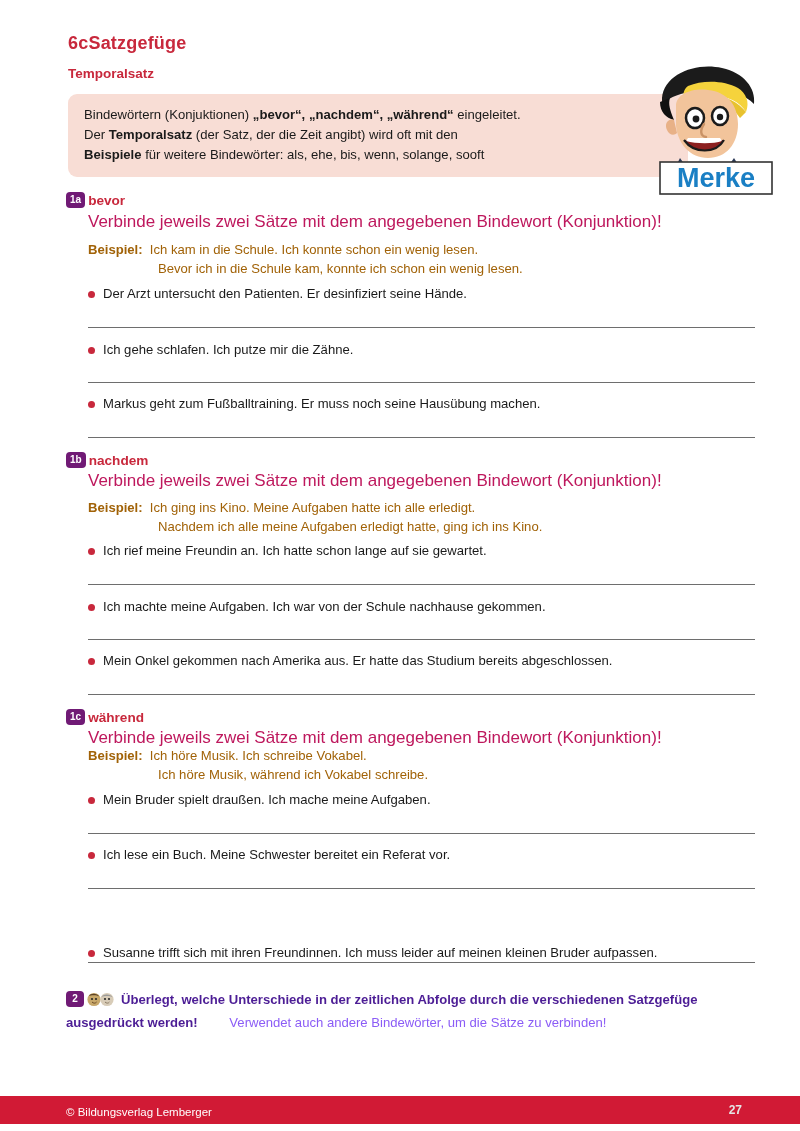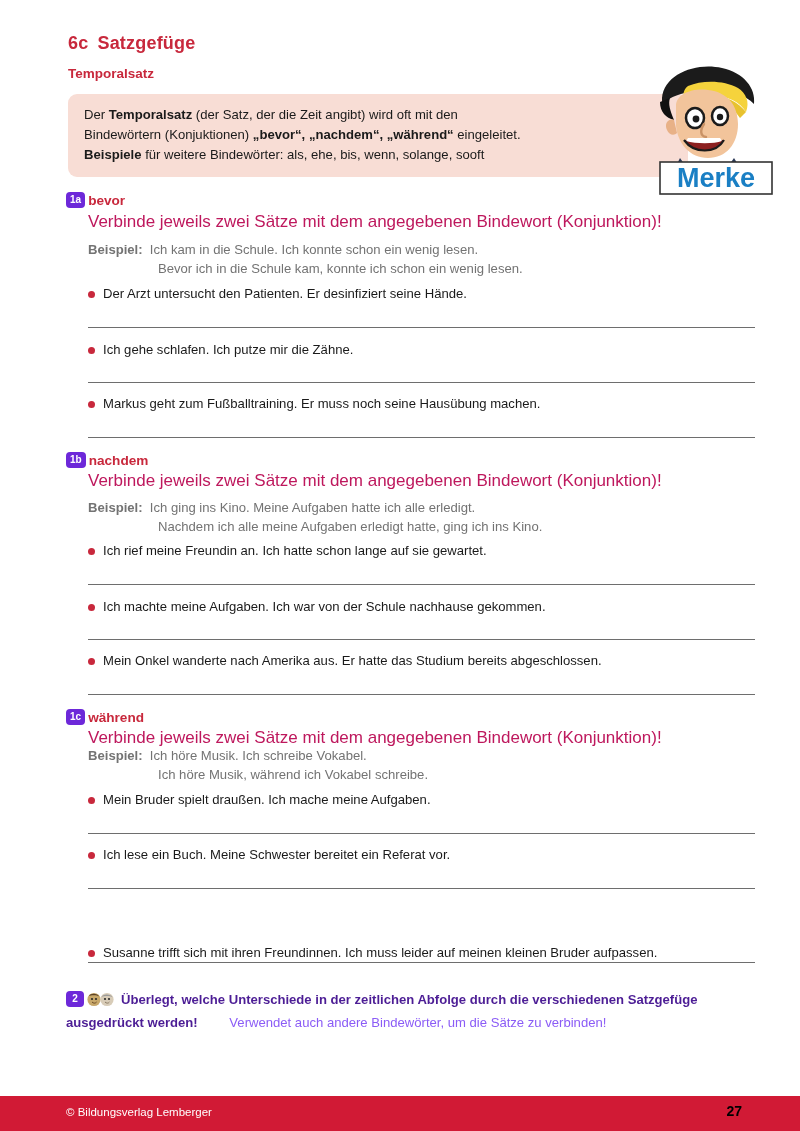--- a/index.html
+++ b/index.html
@@ -26,21 +26,21 @@
   
   .title-row {
     position: absolute;
     left: 68px;
     top: 33px;
     font-size: 18px;
     font-weight: bold;
     color: #C8283C;
     letter-spacing: .2px;
   }
-  .title-num { margin-right: 9px; }
+  .title-num { }
 
   .subtitle {
     position: absolute;
     left: 68px;
     top: 66px;
     font-size: 13.5px;
     font-weight: bold;
     color: #C8283C;
   }
 
@@ -66,21 +66,21 @@
     left: 640px;
     top: 58px;
     width: 140px;
     height: 140px;
   }
   .merke-svg { display: block; }
 
   
   .badge {
     display: inline-block;
-    background: #6d28d9;
+    background: #701a75;
     color: #ffffff;
     font-size: 10px;
     font-weight: bold;
     line-height: 1;
     padding: 3px 4px 3px 4px;
     border-radius: 4px;
     vertical-align: 2px;
     min-width: 10px;
     text-align: center;
   }
@@ -99,21 +99,21 @@
   .sec-instr {
     position: absolute;
     left: 88px;
     font-size: 17px;
     color: #be185d;
   }
   .sec-example {
     position: absolute;
     left: 88px;
     font-size: 13.1px;
-    color: #737373;
+    color: #a16207;
     line-height: 1.45;
   }
   .sec-example .lbl { font-weight: bold; }
   .ex-l1 { display: block; }
   .ex-l2 { display: block; padding-left: 70px; }
 
   
   .item {
     position: absolute;
     left: 88px;
@@ -162,52 +162,52 @@
     font-weight: bold;
   }
   .ex2 .normal { color: #8b5cf6; margin-left: 28px; }
 
   
   .footer {
     position: absolute;
     left: 0;
     top: 1096px;
     width: 800px;
-    height: 35px;
+    height: 28px;
     background: #D11A35;
   }
   .footer-copy {
     position: absolute;
     left: 66px;
     top: 10px;
     font-size: 11.5px;
     color: #ffffff;
   }
   .footer-page {
     position: absolute;
     right: 58px;
     top: 7px;
-    font-size: 14px;
-    font-weight: bold;
-    color: #000000;
+    font-size: 12px;
+    font-weight: bold;
+    color: #e5e5e5;
   }
 </style>
 </head>
 <body>
 
 <div class="page">
 
   <div class="title-row">
     <span class="title-num">6c</span><span>Satzgefüge</span>
   </div>
   <div class="subtitle">Temporalsatz</div>
 
   <div class="infobox">
+    <div><span>Bindewörtern (Konjuktionen) </span><b>„bevor“, „nachdem“, „während“</b><span> eingeleitet.</span></div>
     <div><span>Der </span><b>Temporalsatz</b><span> (der Satz, der die Zeit angibt) wird oft mit den</span></div>
-    <div><span>Bindewörtern (Konjuktionen) </span><b>„bevor“, „nachdem“, „während“</b><span> eingeleitet.</span></div>
     <div><b>Beispiele</b><span> für weitere Bindewörter: als, ehe, bis, wenn, solange, sooft</span></div>
   </div>
 
   <div class="merke-wrap">
     <svg class="merke-svg" width="140" height="140" viewBox="0 0 140 140">
 
       <path d="M22 40 C24 16 56 4 82 10 C104 15 116 30 114 46 C104 36 86 30 66 32 C44 34 28 38 22 48 Z" fill="#1b1b1b"></path>
       <path d="M20 44 C20 54 26 60 34 62 C30 52 28 46 30 40 Z" fill="#101010"></path>
 
       <path d="M48 28 C62 22 84 22 98 30 C106 35 110 44 106 54 C100 44 88 38 74 38 C62 38 52 42 46 50 C42 42 42 32 48 28 Z" fill="#F5D33C"></path>
@@ -279,21 +279,21 @@
   <div class="answer-line" style="top:584px"></div>
 
   <div class="item" style="top:598px">
     <span class="dot"></span>
     <span class="txt">Ich machte meine Aufgaben. Ich war von der Schule nachhause gekommen.</span>
   </div>
   <div class="answer-line" style="top:639px"></div>
 
   <div class="item" style="top:652px">
     <span class="dot"></span>
-    <span class="txt">Mein Onkel wanderte nach Amerika aus. Er hatte das Studium bereits abgeschlossen.</span>
+    <span class="txt">Mein Onkel gekommen nach Amerika aus. Er hatte das Studium bereits abgeschlossen.</span>
   </div>
   <div class="answer-line" style="top:694px"></div>
 
   <div class="sec-head" style="top:709px">
     <span class="badge">1c</span><span class="kw">während</span>
   </div>
   <div class="sec-instr" style="top:728px">Verbinde jeweils zwei Sätze mit dem angegebenen Bindewort (Konjunktion)!</div>
   <div class="sec-example" style="top:747px">
     <span class="ex-l1"><span class="lbl">Beispiel:</span>&nbsp; <span>Ich höre Musik. Ich schreibe Vokabel.</span></span>
     <span class="ex-l2">Ich höre Musik, während ich Vokabel schreibe.</span>

